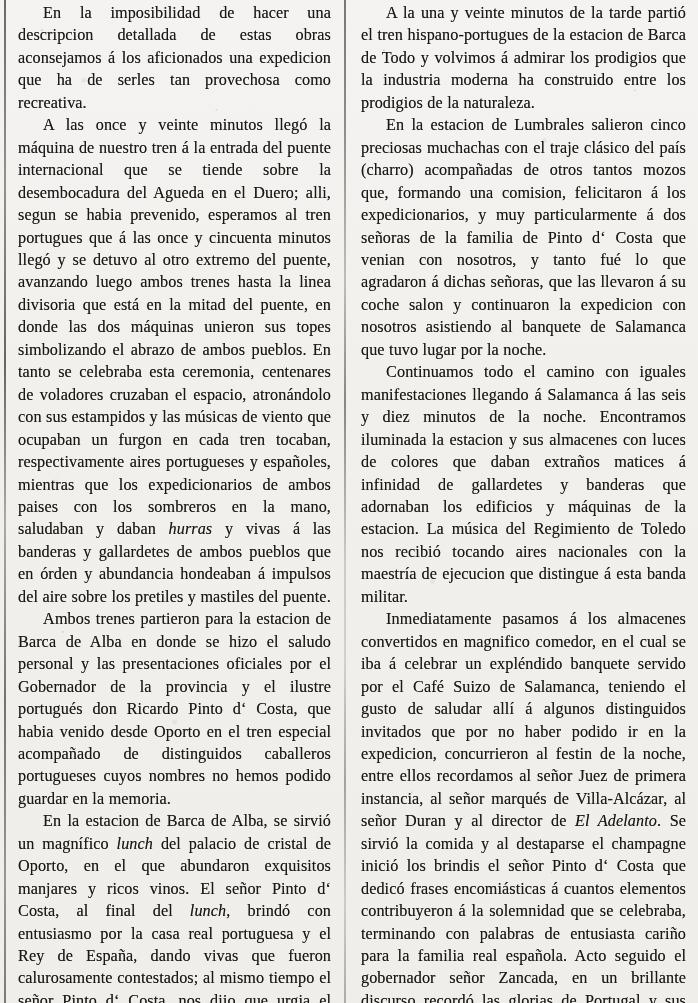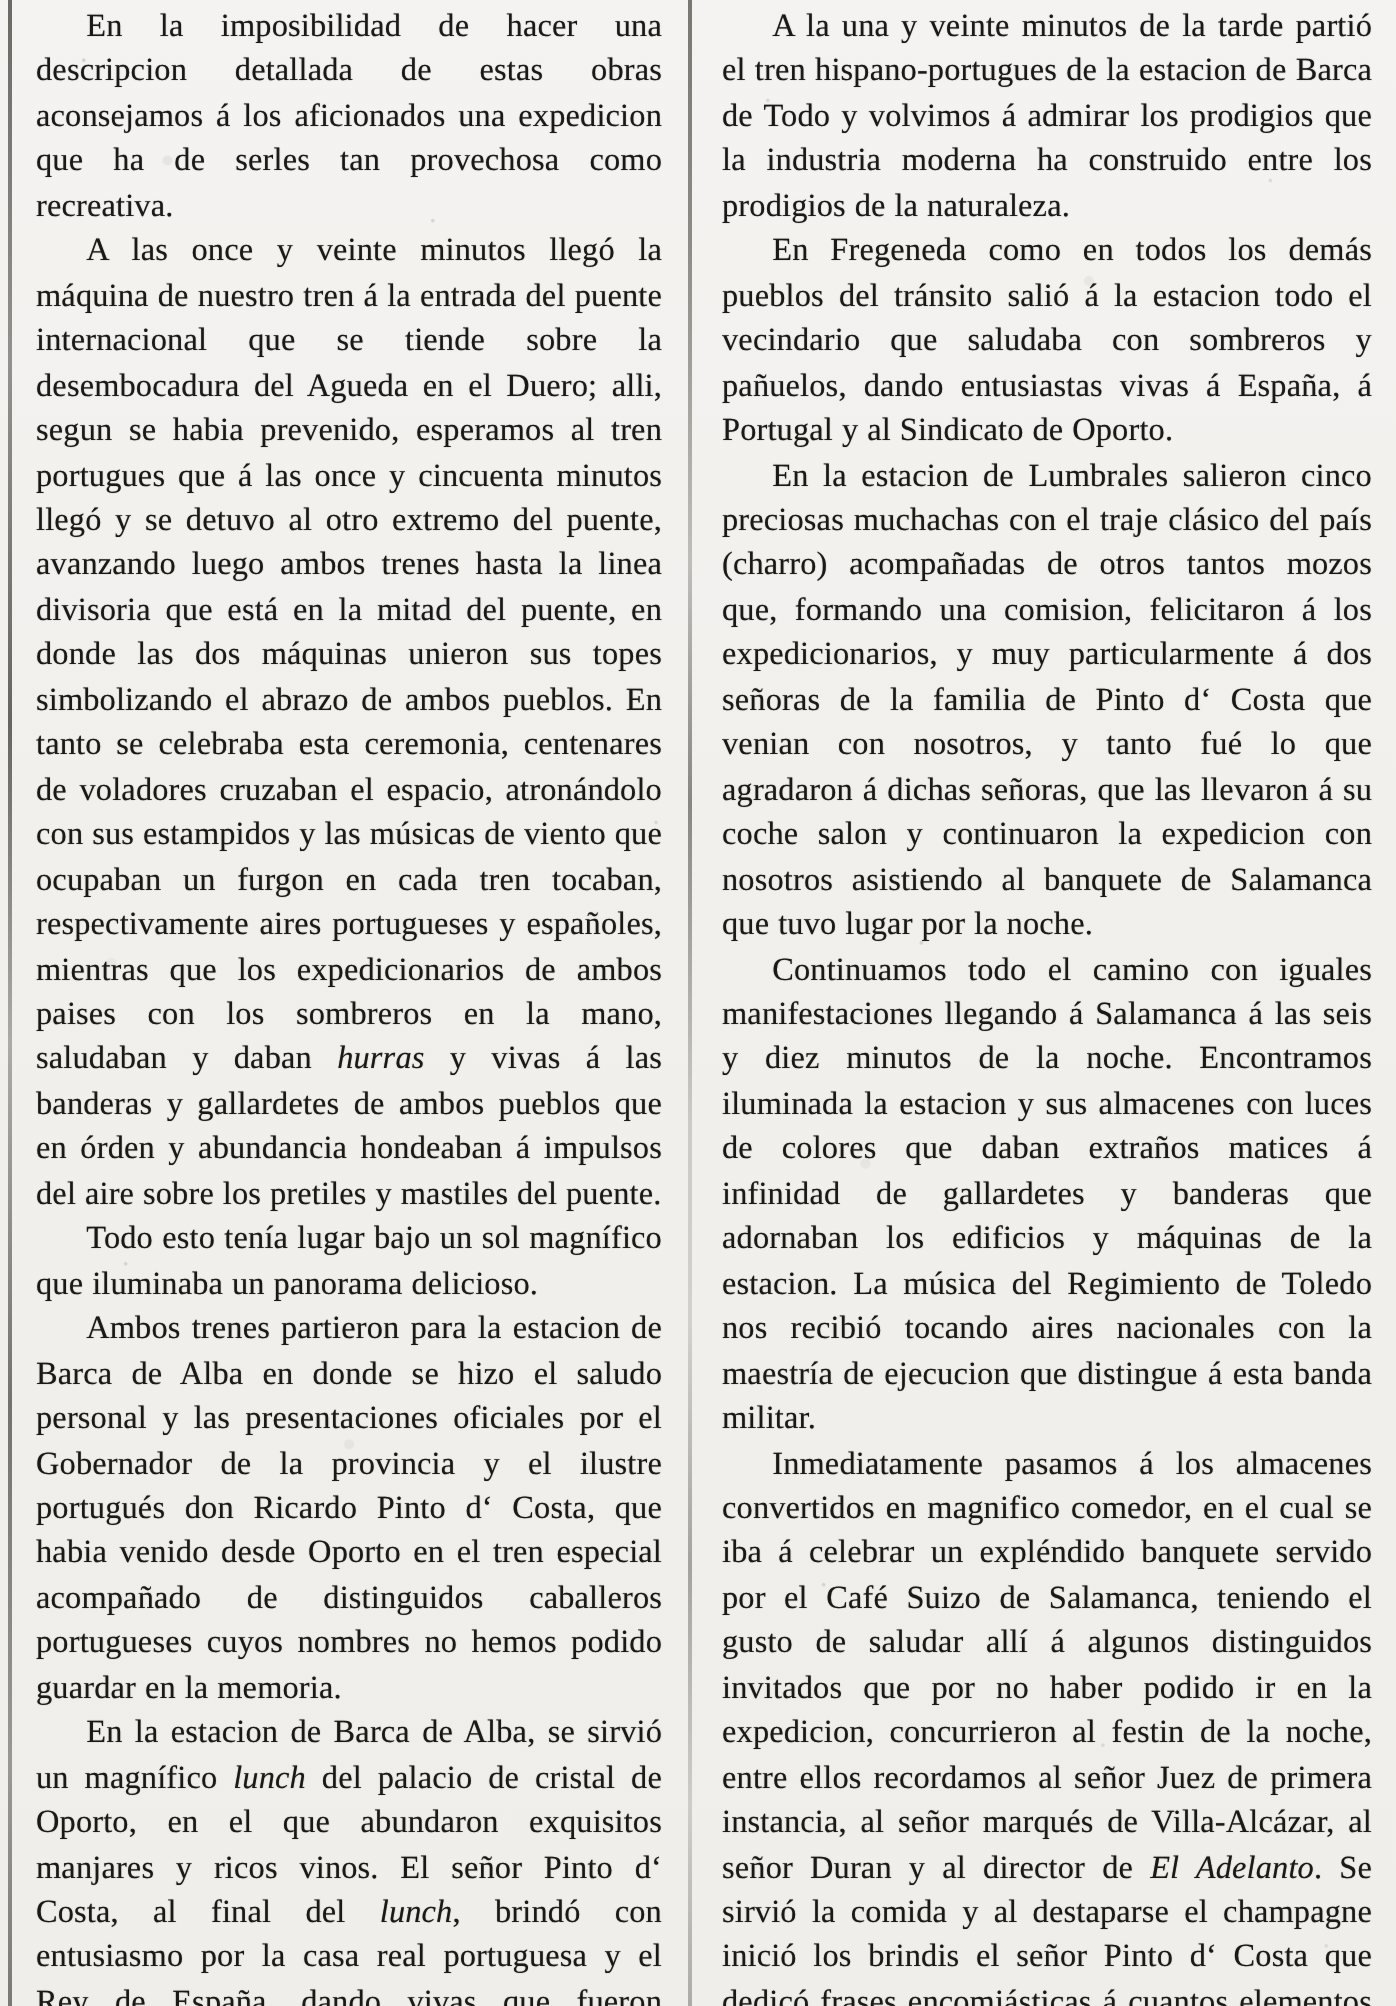--- a/index.html
+++ b/index.html
@@ -130,28 +130,26 @@
 <div class="page">
 
   <div class="rule-left"></div>
   <div class="rule-mid"></div>
 
   <div class="columns">
 
     <div class="col col-left">
       <p>En la imposibilidad de hacer una descripcion detallada de estas obras aconsejamos á los aficionados una expedicion que ha de serles tan provechosa como recreativa.</p>
       <p>A las once y veinte minutos llegó la máquina de nuestro tren á la entrada del puente internacional que se tiende sobre la desembocadura del Agueda en el Duero; alli, segun se habia prevenido, esperamos al tren portugues que á las once y cincuenta minutos llegó y se detuvo al otro extremo del puente, avanzando luego ambos trenes hasta la linea divisoria que está en la mitad del puente, en donde las dos máquinas unieron sus topes simbolizando el abrazo de ambos pueblos. En tanto se celebraba esta ceremonia, centenares de voladores cruzaban el espacio, atronándolo con sus estampidos y las músicas de viento que ocupaban un furgon en cada tren tocaban, respectivamente aires portugueses y españoles, mientras que los expedicionarios de ambos paises con los sombreros en la mano, saludaban y daban <i>hurras</i> y vivas á las banderas y gallardetes de ambos pueblos que en órden y abundancia hondeaban á impulsos del aire sobre los pretiles y mastiles del puente.</p>
-      <p>Todo esto tenía lugar bajo un sol magnífico que iluminaba un panorama delicioso.</p>
       <p>Ambos trenes partieron para la estacion de Barca de Alba en donde se hizo el saludo personal y las presentaciones oficiales por el Gobernador de la provincia y el ilustre portugués don Ricardo Pinto d‘ Costa, que habia venido desde Oporto en el tren especial acompañado de distinguidos caballeros portugueses cuyos nombres no hemos podido guardar en la memoria.</p>
       <p>En la estacion de Barca de Alba, se sirvió un magnífico <i>lunch</i> del palacio de cristal de Oporto, en el que abundaron exquisitos manjares y ricos vinos. El señor Pinto d‘ Costa, al final del <i>lunch</i>, brindó con entusiasmo por la casa real portuguesa y el Rey de España, dando vivas que fueron calurosamente contestados; al mismo tiempo el señor Pinto d‘ Costa, nos dijo que urgia el regreso y que teníamos que ir inmediatamente al tren, razon por la cual se tomó el café de pié y en animada confusion, volviendo á ocupar nuestros asientos en un tren con dos máquinas que se habia formado con los dos trenes expedicionarios.</p>
     </div>
 
     <div class="col col-right">
       <p>A la una y veinte minutos de la tarde partió el tren hispano-portugues de la estacion de Barca de Todo y volvimos á admirar los prodigios que la industria moderna ha construido entre los prodigios de la naturaleza.</p>
-      <p>En Fregeneda como en todos los demás pueblos del tránsito salió á la estacion todo el vecindario que saludaba con sombreros y pañuelos, dando entusiastas vivas á España, á Portugal y al Sindicato de Oporto.</p>
       <p>En la estacion de Lumbrales salieron cinco preciosas muchachas con el traje clásico del país (charro) acompañadas de otros tantos mozos que, formando una comision, felicitaron á los expedicionarios, y muy particularmente á dos señoras de la familia de Pinto d‘ Costa que venian con nosotros, y tanto fué lo que agradaron á dichas señoras, que las llevaron á su coche salon y continuaron la expedicion con nosotros asistiendo al banquete de Salamanca que tuvo lugar por la noche.</p>
       <p>Continuamos todo el camino con iguales manifestaciones llegando á Salamanca á las seis y diez minutos de la noche. Encontramos iluminada la estacion y sus almacenes con luces de colores que daban extraños matices á infinidad de gallardetes y banderas que adornaban los edificios y máquinas de la estacion. La música del Regimiento de Toledo nos recibió tocando aires nacionales con la maestría de ejecucion que distingue á esta banda militar.</p>
       <p>Inmediatamente pasamos á los almacenes convertidos en magnifico comedor, en el cual se iba á celebrar un expléndido banquete servido por el Café Suizo de Salamanca, teniendo el gusto de saludar allí á algunos distinguidos invitados que por no haber podido ir en la expedicion, concurrieron al festin de la noche, entre ellos recordamos al señor Juez de primera instancia, al señor marqués de Villa-Alcázar, al señor Duran y al director de <i>El Adelanto</i>. Se sirvió la comida y al destaparse el champagne inició los brindis el señor Pinto d‘ Costa que dedicó frases encomiásticas á cuantos elementos contribuyeron á la solemnidad que se celebraba, terminando con palabras de entusiasta cariño para la familia real española. Acto seguido el gobernador señor Zancada, en un brillante discurso recordó las glorias de Portugal y sus relaciones históricas y comerciales</p>
     </div>
 
   </div>
 
   <div class="speckles"></div>
 </div>
 

